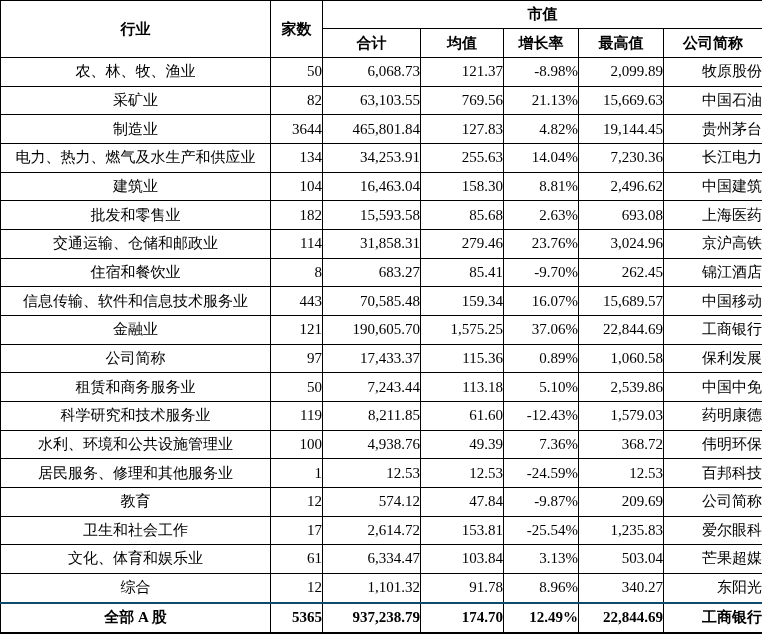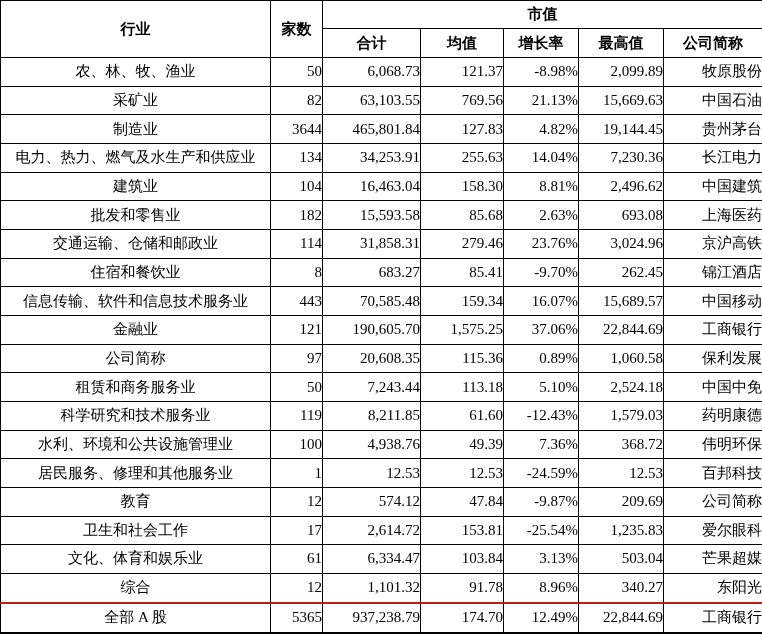--- a/index.html
+++ b/index.html
@@ -37,22 +37,22 @@
   thead th {
     font-weight: bold;
   }
   tr.header-row-1 { height: 28px; }
   tr.header-row-2 { height: 29px; }
   td.c-ind  { text-align: center;  padding-left: 9px; }
   td.c-cnt  { text-align: right; }
   td.c-num  { text-align: right; padding-right: 11px; }
   td.c-comp { text-align: right; }
   tr.total-row td {
-    font-weight: normal;
-    border-top: 2px solid #b91c1c;
+    font-weight: bold;
+    border-top: 2px solid #0c4a6e;
   }
 </style>
 </head>
 <body>
 
 <div class="table-wrap">
   <table class="stats">
     <colgroup>
       <col style="width:270px">
       <col style="width:52px">
@@ -163,33 +163,33 @@
           <td class="c-cnt">121</td>
           <td class="c-num">190,605.70</td>
           <td class="c-num">1,575.25</td>
           <td class="c-num">37.06%</td>
           <td class="c-num">22,844.69</td>
           <td class="c-comp">工商银行</td>
         </tr>
         <tr>
           <td class="c-ind">公司简称</td>
           <td class="c-cnt">97</td>
-          <td class="c-num">20,608.35</td>
+          <td class="c-num">17,433.37</td>
           <td class="c-num">115.36</td>
           <td class="c-num">0.89%</td>
           <td class="c-num">1,060.58</td>
           <td class="c-comp">保利发展</td>
         </tr>
         <tr>
           <td class="c-ind">租赁和商务服务业</td>
           <td class="c-cnt">50</td>
           <td class="c-num">7,243.44</td>
           <td class="c-num">113.18</td>
           <td class="c-num">5.10%</td>
-          <td class="c-num">2,524.18</td>
+          <td class="c-num">2,539.86</td>
           <td class="c-comp">中国中免</td>
         </tr>
         <tr>
           <td class="c-ind">科学研究和技术服务业</td>
           <td class="c-cnt">119</td>
           <td class="c-num">8,211.85</td>
           <td class="c-num">61.60</td>
           <td class="c-num">-12.43%</td>
           <td class="c-num">1,579.03</td>
           <td class="c-comp">药明康德</td>

